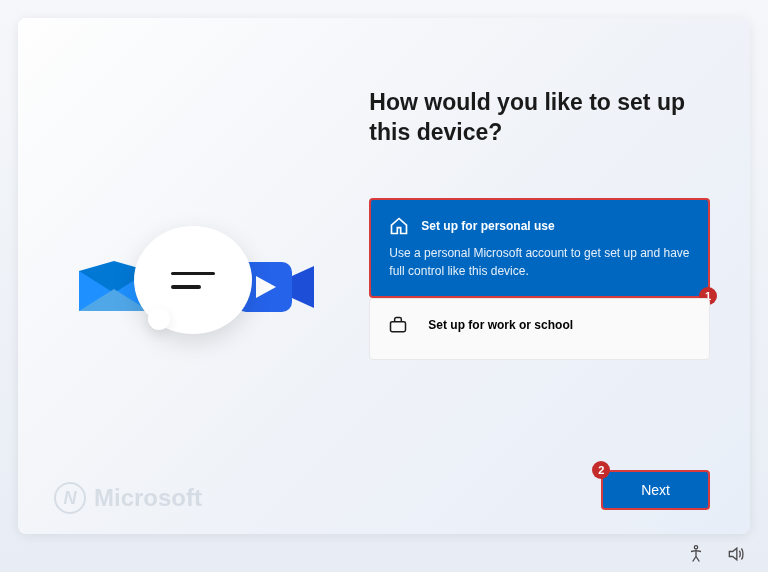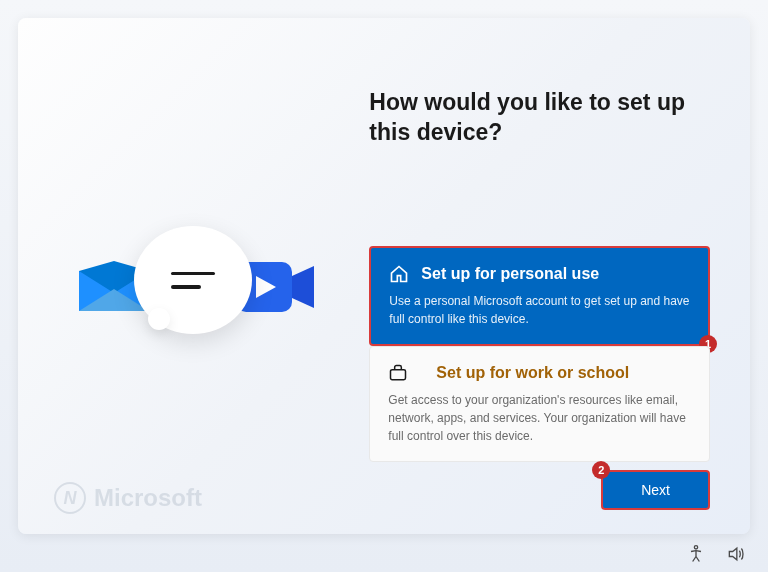--- a/index.html
+++ b/index.html
@@ -86,21 +86,20 @@
       background: #1a1a1a;
       border-radius: 2px;
     }
     .speech-line.long { width: 44px; }
     .speech-line.short { width: 30px; margin-left: -14px; }
     .right-pane {
       width: 52%;
       padding: 70px 40px 30px 0;
       display: flex;
       flex-direction: column;
-      gap: 48px;
     }
     .heading {
       font-size: 23px;
       font-weight: 600;
       color: #1a1a1a;
       line-height: 1.3;
       margin-bottom: 50px;
     }
     .options {
       display: flex;
@@ -128,36 +127,36 @@
       align-items: center;
       gap: 12px;
       margin-bottom: 8px;
     }
     .option-icon {
       width: 20px;
       height: 20px;
       flex-shrink: 0;
     }
     .option-title {
-      font-size: 16px;
+      font-size: 12px;
       font-weight: 600;
     }
     .option-desc {
       font-size: 12px;
       line-height: 1.5;
     }
     .option.selected .option-desc {
       color: rgba(255,255,255,0.9);
     }
     .option.unselected .option-desc {
       color: #6b6b6b;
     }
     .option.unselected .option-title {
-      color: #a16207;
-      margin-left: 16px;
+      color: #000000;
+      margin-left: 8px;
     }
     .annotation-badge {
       position: absolute;
       width: 18px;
       height: 18px;
       background: #c42b2b;
       border-radius: 50%;
       color: #ffffff;
       font-size: 11px;
       font-weight: 600;
@@ -274,21 +273,20 @@
       </div>
 
       <div class="option unselected">
         <div class="option-header">
           <svg class="option-icon" viewBox="0 0 24 24" fill="none" stroke="#1a1a1a" stroke-width="1.8">
             <rect x="3" y="8" width="18" height="12" rx="2"></rect>
             <path d="M8 8 L8 5 C8 4 9 3 10 3 L14 3 C15 3 16 4 16 5 L16 8"></path>
           </svg>
           <span class="option-title">Set up for work or school</span>
         </div>
-        <div class="option-desc">Get access to your organization's resources like email, network, apps, and services. Your organization will have full control over this device.</div>
       </div>
     </div>
 
     <div class="next-wrapper">
       <button class="next-button">Next</button>
       <div class="annotation-badge badge-2">2</div>
     </div>
   </div>
 </div>
 

